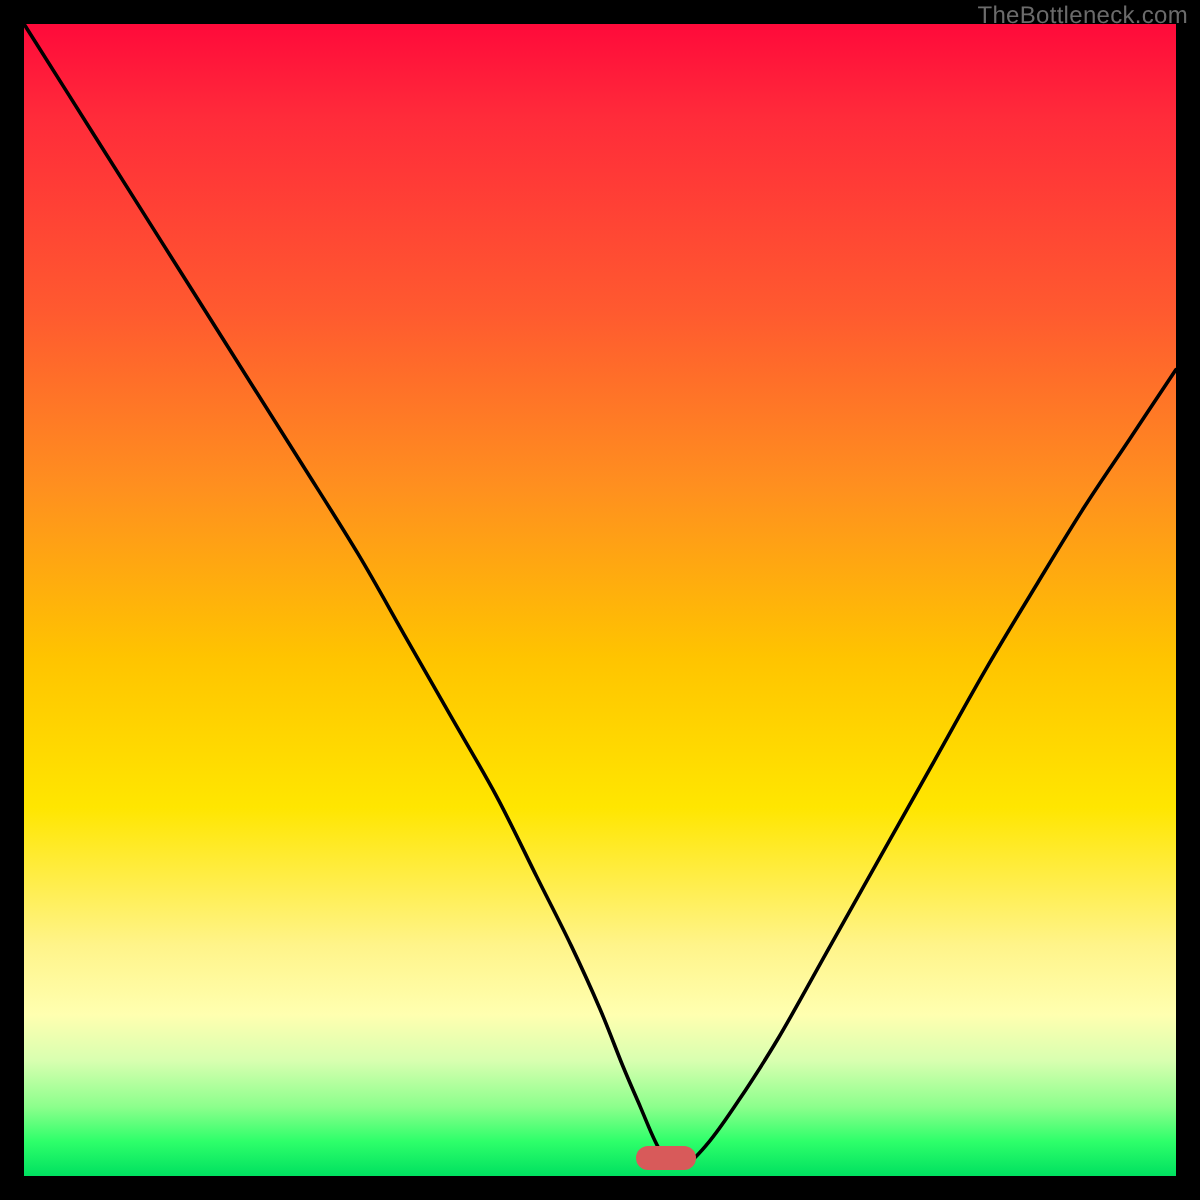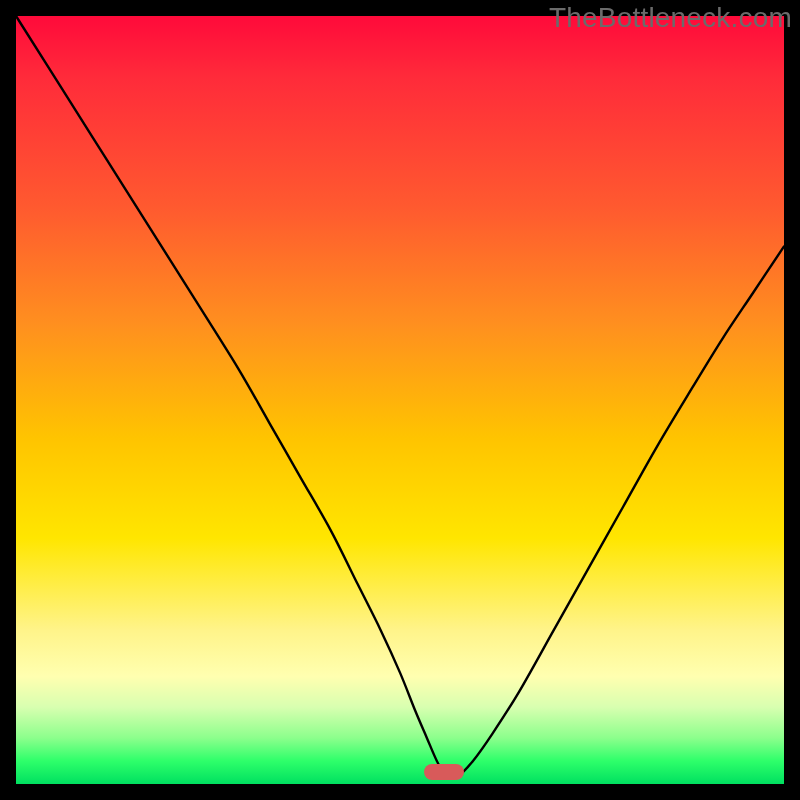--- a/index.html
+++ b/index.html
@@ -40,21 +40,21 @@
       #8cff8c 94%,
       #2eff6a 97%,
       #00e060 100%
     );
   }
   .watermark {
     position: absolute;
     top: 2px;
     right: 8px;
     color: #6b6b6b;
-    font-size: 28px;
+    font-size: 16px;
     font-weight: 500;
     letter-spacing: 0.2px;
     user-select: none;
   }
   svg.curve-layer {
     position: absolute;
     left: 0;
     top: 0;
     width: 768px;
     height: 768px;

